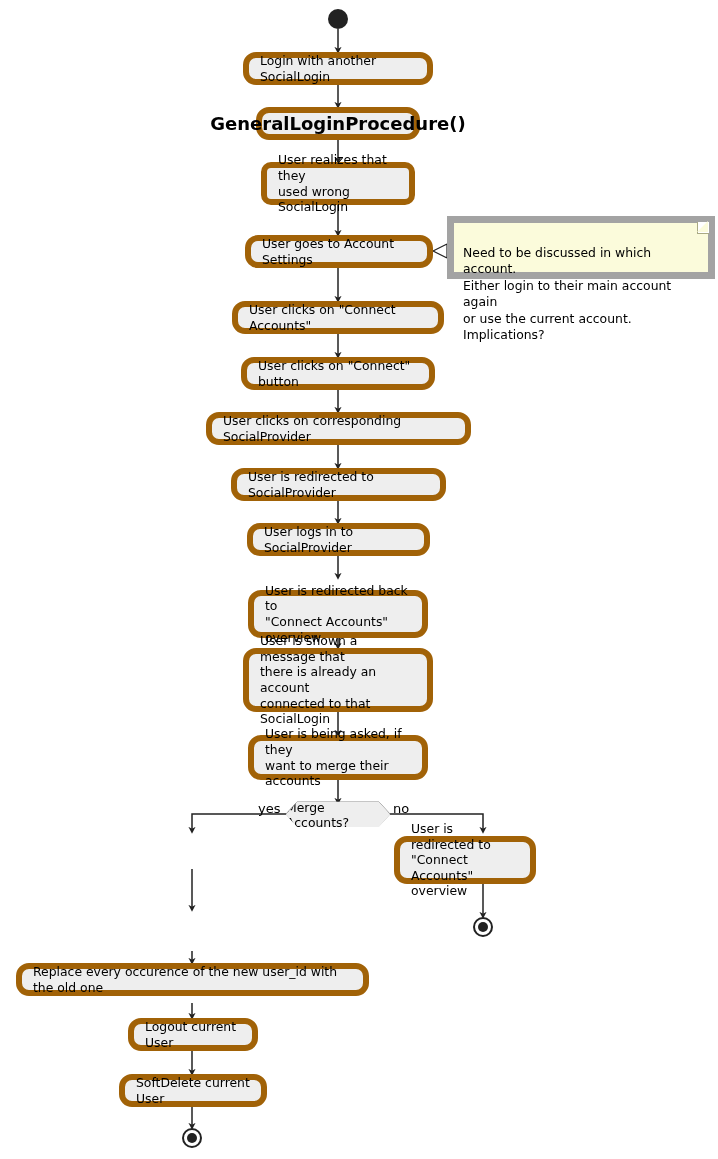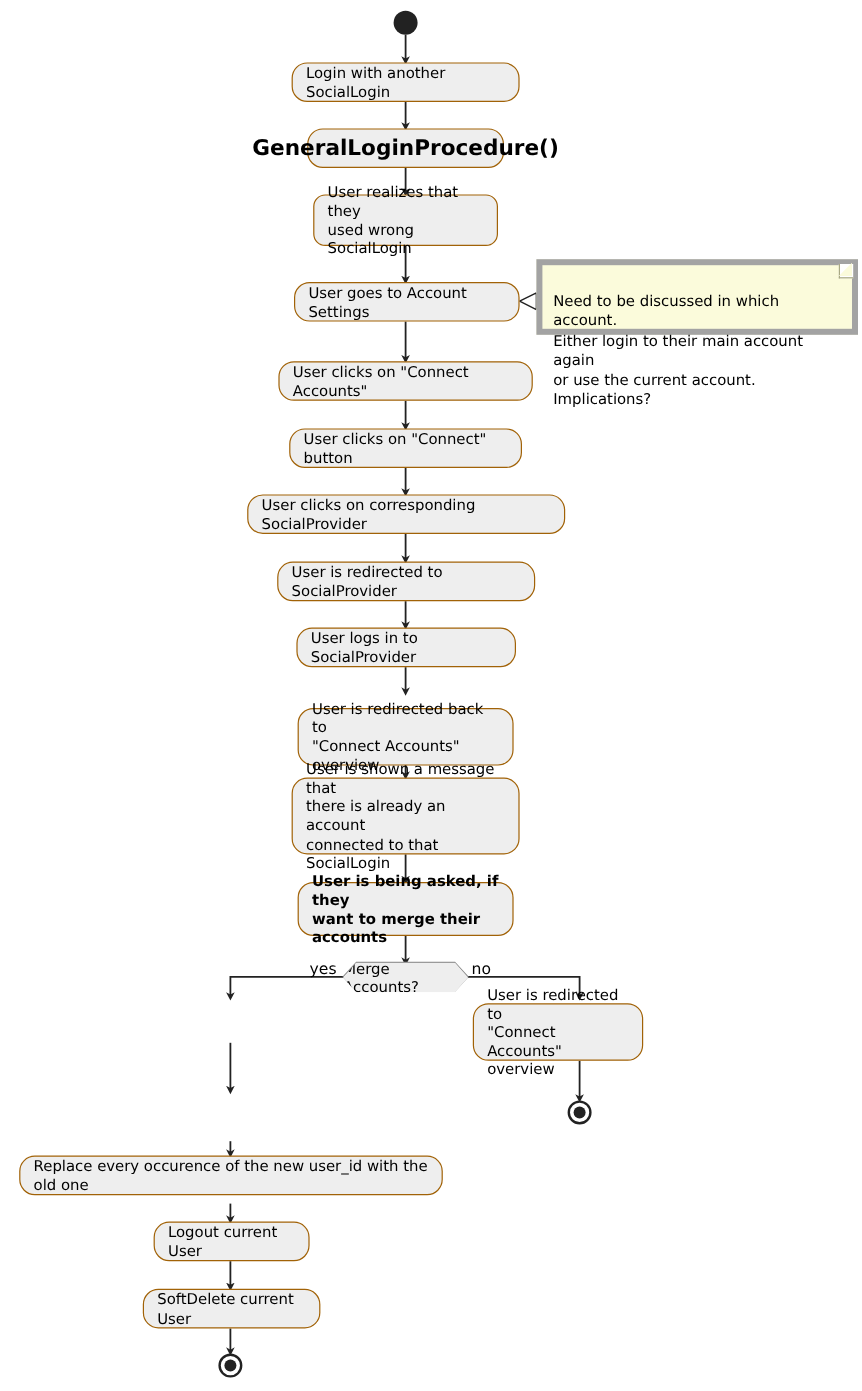--- a/index.html
+++ b/index.html
@@ -20,21 +20,21 @@
     left: 0;
     top: 0;
     width: 718px;
     height: 1159px;
     pointer-events: none;
   }
   .node {
     position: absolute;
     box-sizing: border-box;
     background: #eeeeee;
-    border: 1px solid #a16207;
+    border: 6px solid #a16207;
     border-radius: 13px;
     color: #000000;
     font-size: 12.4px;
     line-height: 15.6px;
     display: flex;
     align-items: center;
     justify-content: flex-start;
     padding: 0 11px;
     white-space: pre-line;
     box-shadow: none;
@@ -83,21 +83,21 @@
     position: absolute;
     font-size: 13px;
     color: #000000;
     background: transparent;
     white-space: nowrap;
   }
   .note {
     position: absolute;
     box-sizing: border-box;
     background: #fbfbdb;
-    border: 5px solid #a3a3a3;
+    border: 7px solid #a3a3a3;
     color: #000000;
     font-size: 12.4px;
     line-height: 16.5px;
     padding: 5px 9px 5px 9px;
     white-space: pre-line;
   }
   .note-fold {
     position: absolute;
     right: -1px;
     top: -1px;
@@ -201,21 +201,21 @@
 
   <div class="node center" style="left:247px; top:523px; width:183px; height:33px;">User logs in to SocialProvider</div>
 
   <div class="node" style="left:248px; top:578px; width:180px; height:48px;margin-top:12px;">User is redirected back to
 "Connect Accounts" overview</div>
 
   <div class="node" style="left:243px; top:648px; width:190px; height:64px;">User is shown a message that
 there is already an account
 connected to that SocialLogin</div>
 
-  <div class="node" style="left:248px; top:735px; width:180px; height:45px;font-weight:bold;">User is being asked, if they
+  <div class="node" style="left:248px; top:735px; width:180px; height:45px;">User is being asked, if they
 want to merge their accounts</div>
 
   <div class="decision" style="left:286px; top:802px; width:104px; height:25px;">Merge Accounts?</div>
 
   <div class="edge-label" style="left:258px; top:801px;">yes</div>
 
   <div class="edge-label" style="left:393px; top:801px;">no</div>
 
 
   <div class="node" style="left:394px; top:836px; width:142px; height:48px;">User is redirected to

